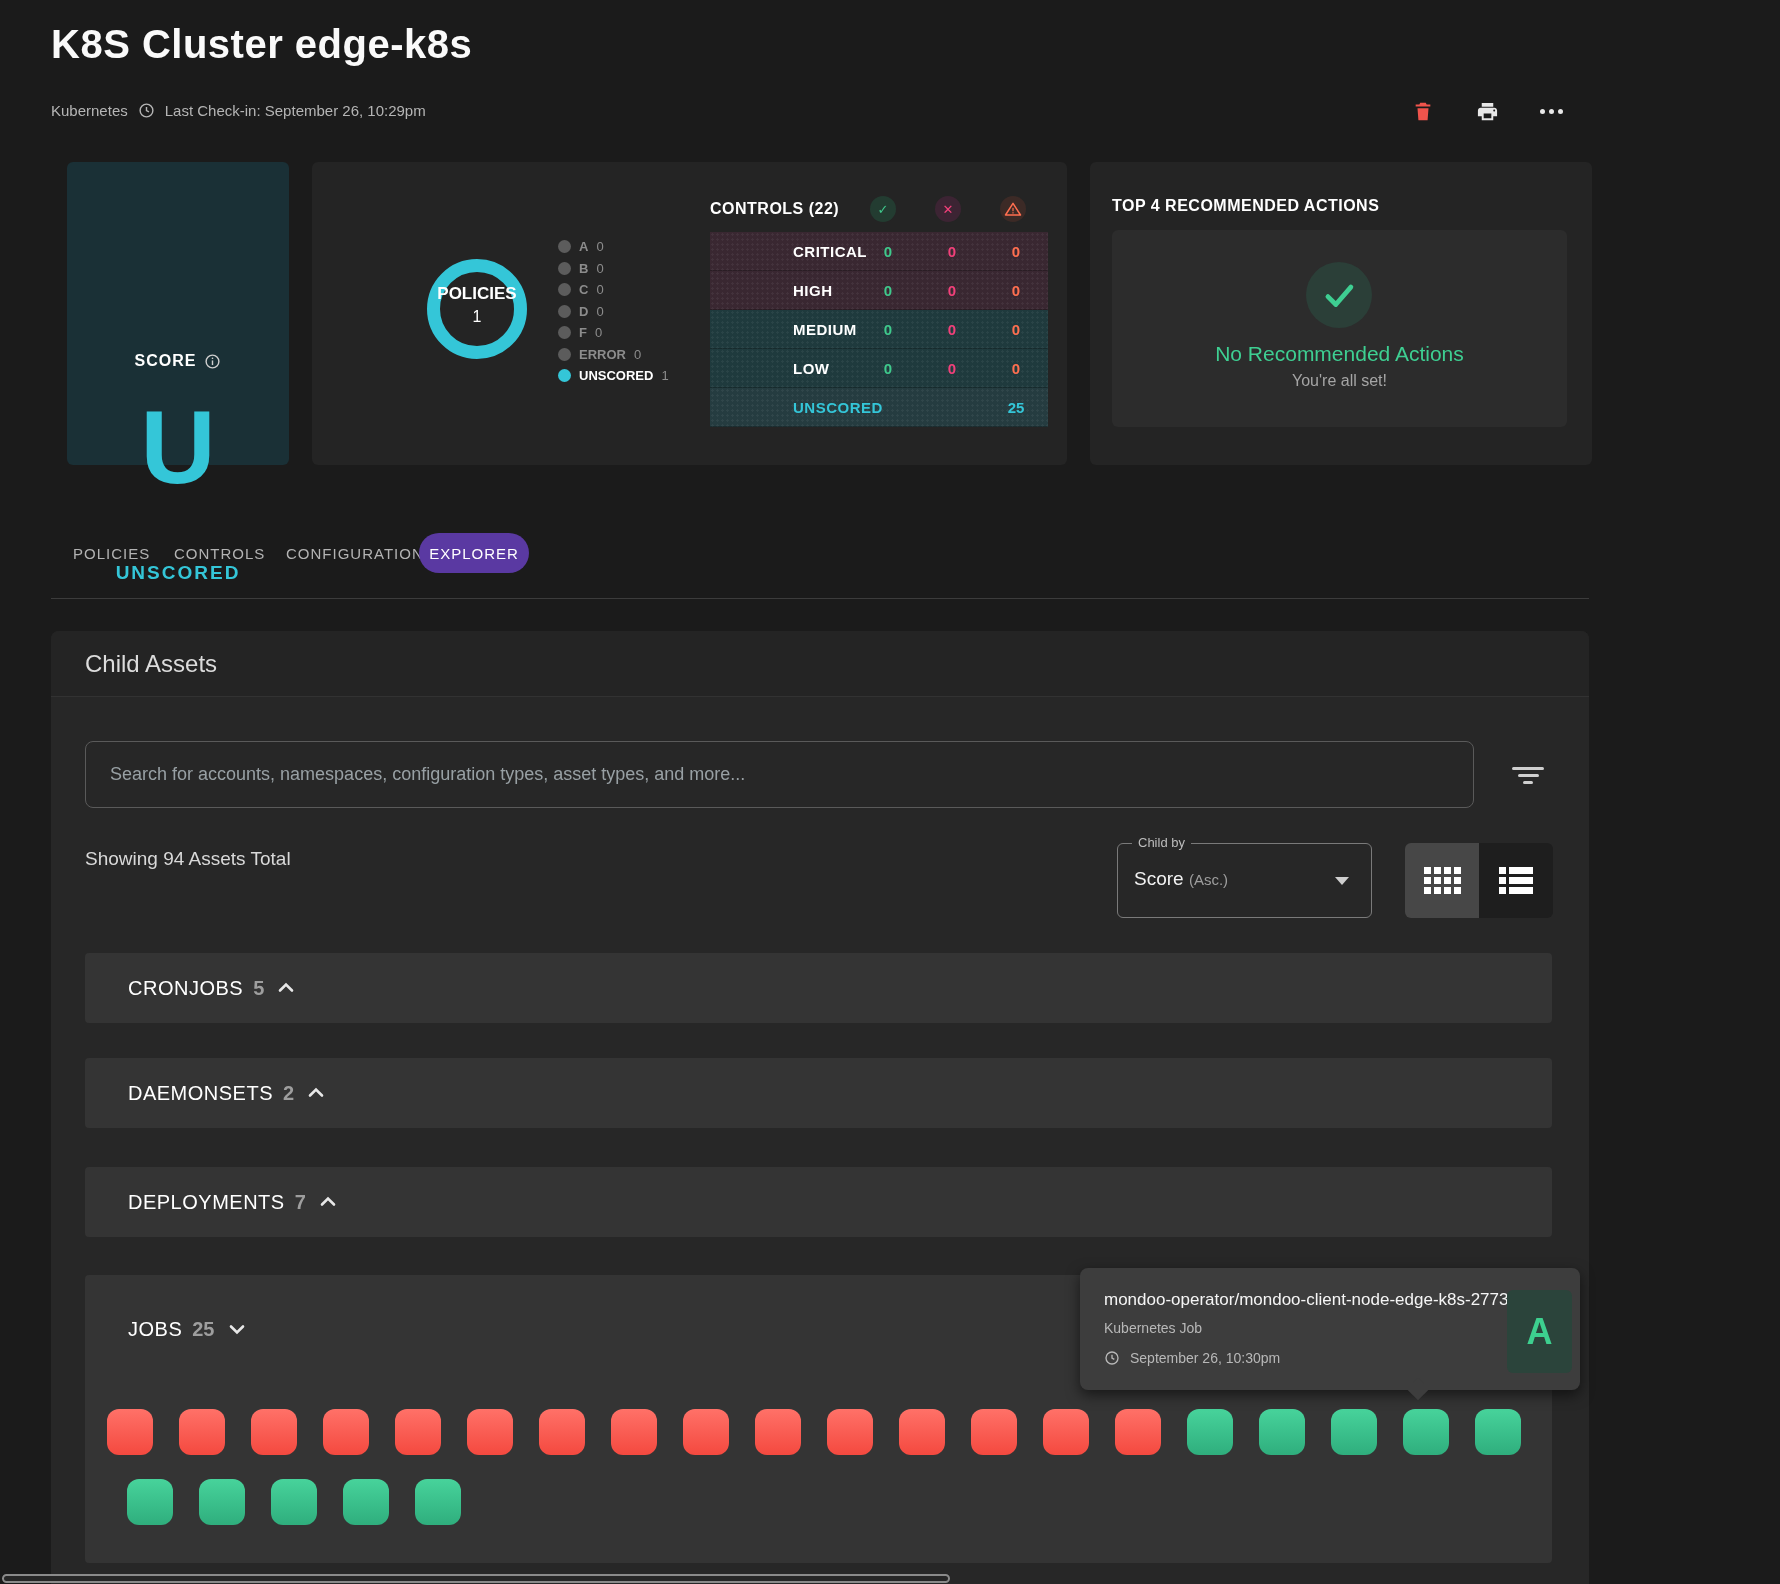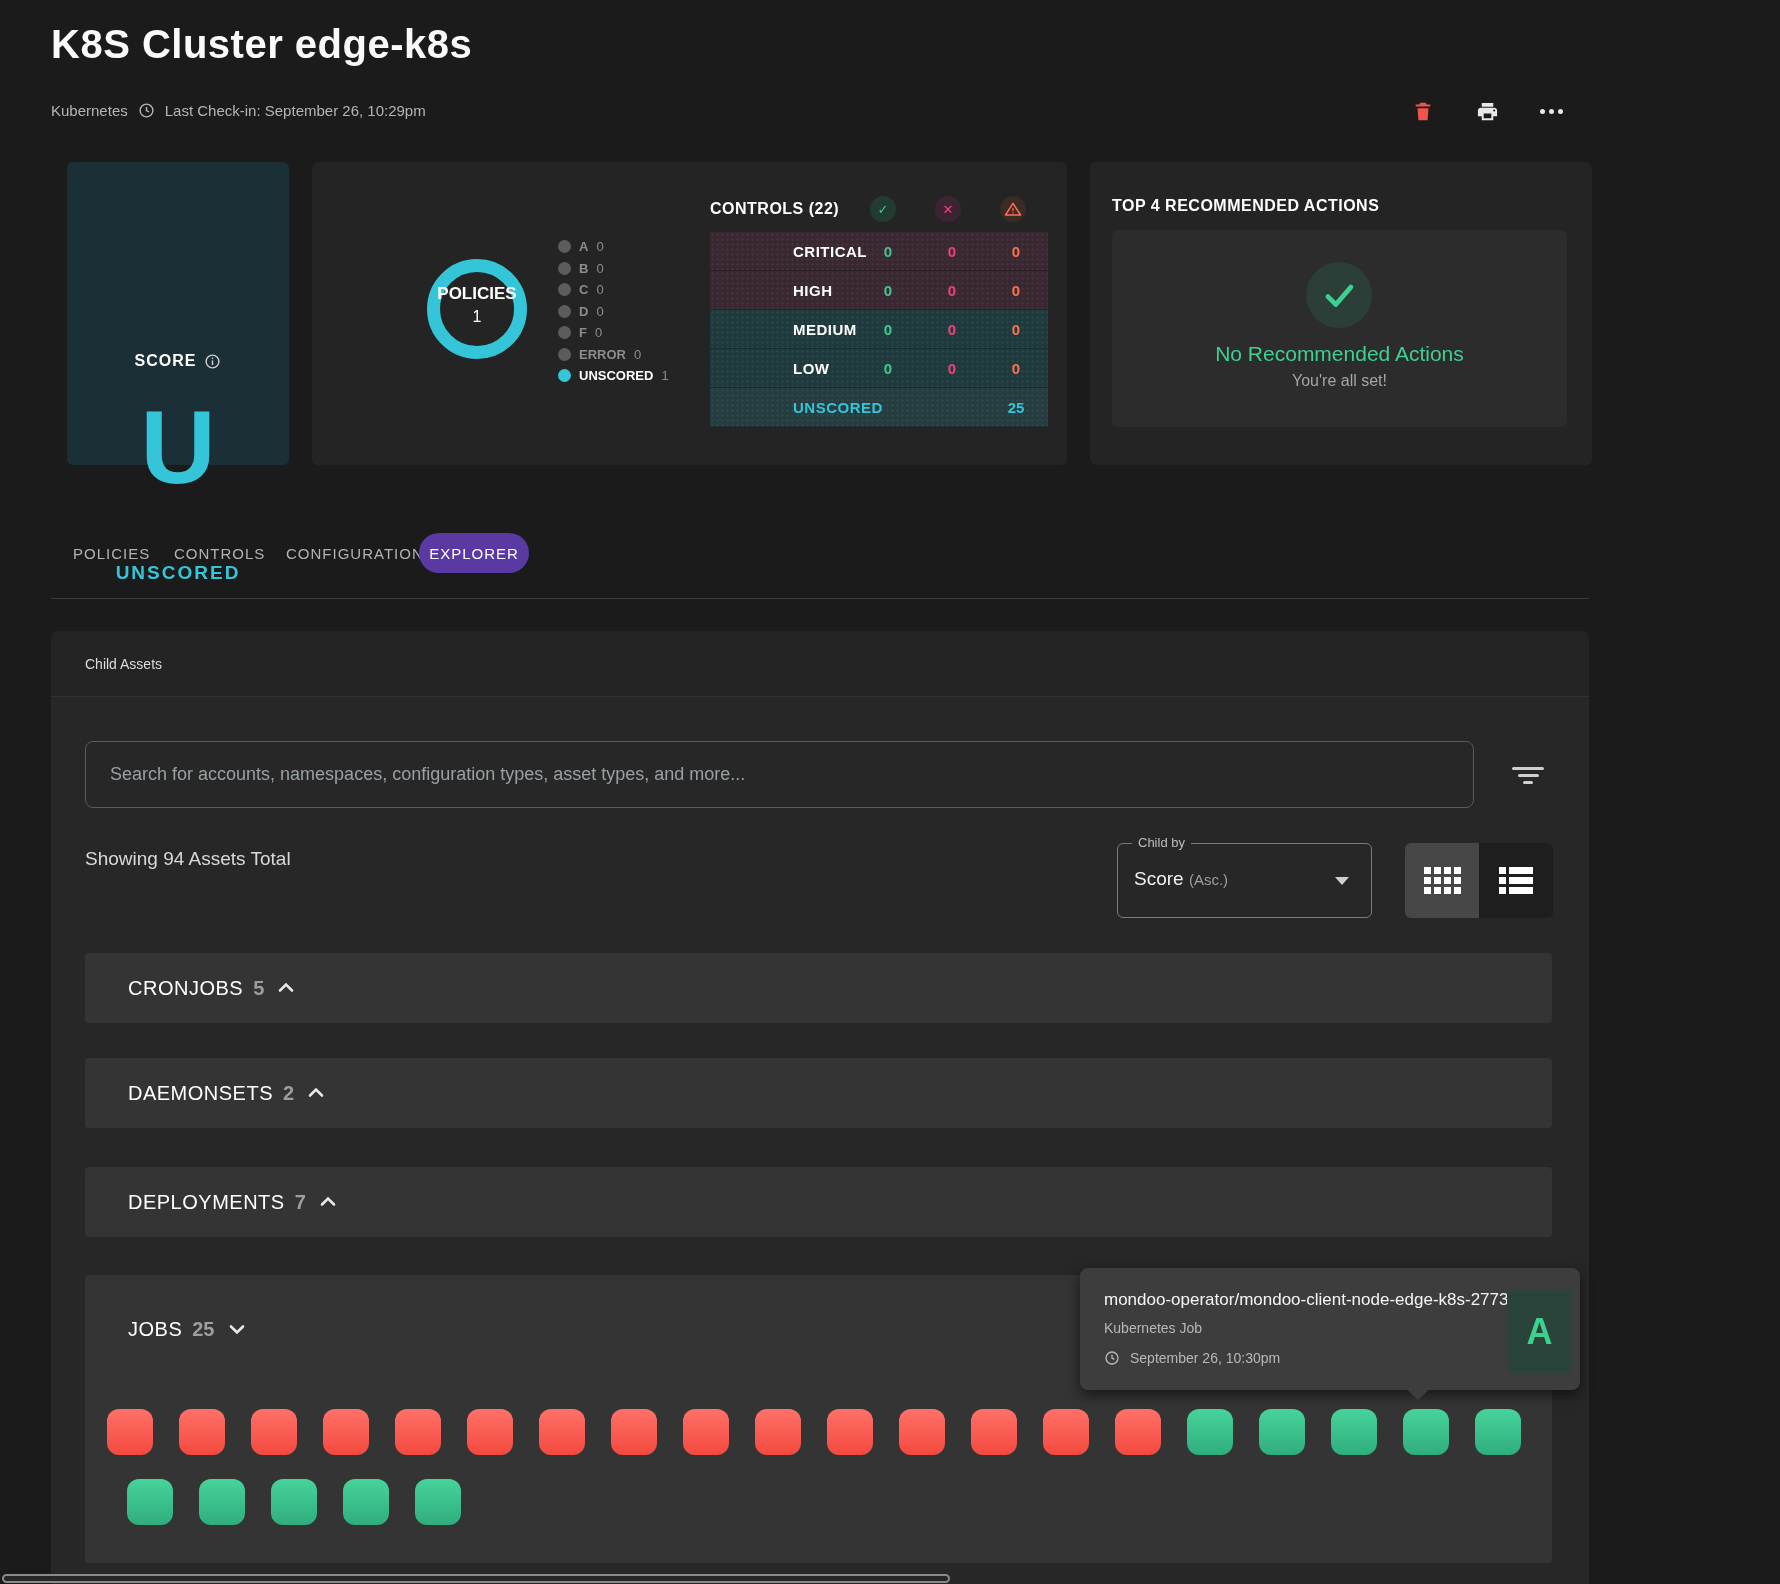--- a/index.html
+++ b/index.html
@@ -59,21 +59,21 @@
   
   .tab{top:545px;font-size:15px;letter-spacing:1px;color:#b3b3b3;cursor:pointer;}
   .tab-pill{left:419px;top:533px;width:110px;height:40px;border-radius:20px;background:#5a39a2;color:#fff;
             display:flex;align-items:center;justify-content:center;font-size:15px;letter-spacing:1px;cursor:pointer;}
   .tabs-divider{left:51px;top:598px;width:1538px;height:1px;background:#3c3c3c;}
 
   
   .panel{left:51px;top:631px;width:1538px;height:953px;background:#272727;border-radius:8px 8px 0 0;}
   .panel-header{left:51px;top:631px;width:1538px;height:66px;background:#242424;border-radius:8px 8px 0 0;
                 border-bottom:1px solid #323232;display:flex;align-items:center;}
-  .panel-header span{margin-left:34px;font-size:14px;color:#dcdcdc;}
+  .panel-header span{margin-left:34px;font-size:24px;color:#dcdcdc;}
   .search-box{left:85px;top:741px;width:1389px;height:67px;border:1px solid #5a5a5a;border-radius:8px;background:transparent;}
   .search-box input{width:100%;height:100%;background:transparent;border:none;outline:none;color:#e0e0e0;
                     font-size:18px;padding:0 24px;font-family:inherit;}
   .search-box input::placeholder{color:#98a0a4;opacity:1;}
   .filter-ic{left:1508px;top:760px;width:40px;height:30px;display:flex;flex-direction:column;align-items:center;justify-content:center;gap:4px;cursor:pointer;}
   .filter-ic i{display:block;height:3px;background:#cfcfcf;border-radius:2px;}
   .filter-ic i:nth-child(1){width:32px;} .filter-ic i:nth-child(2){width:21px;} .filter-ic i:nth-child(3){width:10px;}
   .total-text{left:85px;top:848px;font-size:19px;color:#d9d9d9;}
 
   .sort-box{left:1117px;top:843px;width:255px;height:75px;border:1px solid #7a7a7a;border-radius:6px;cursor:pointer;}

